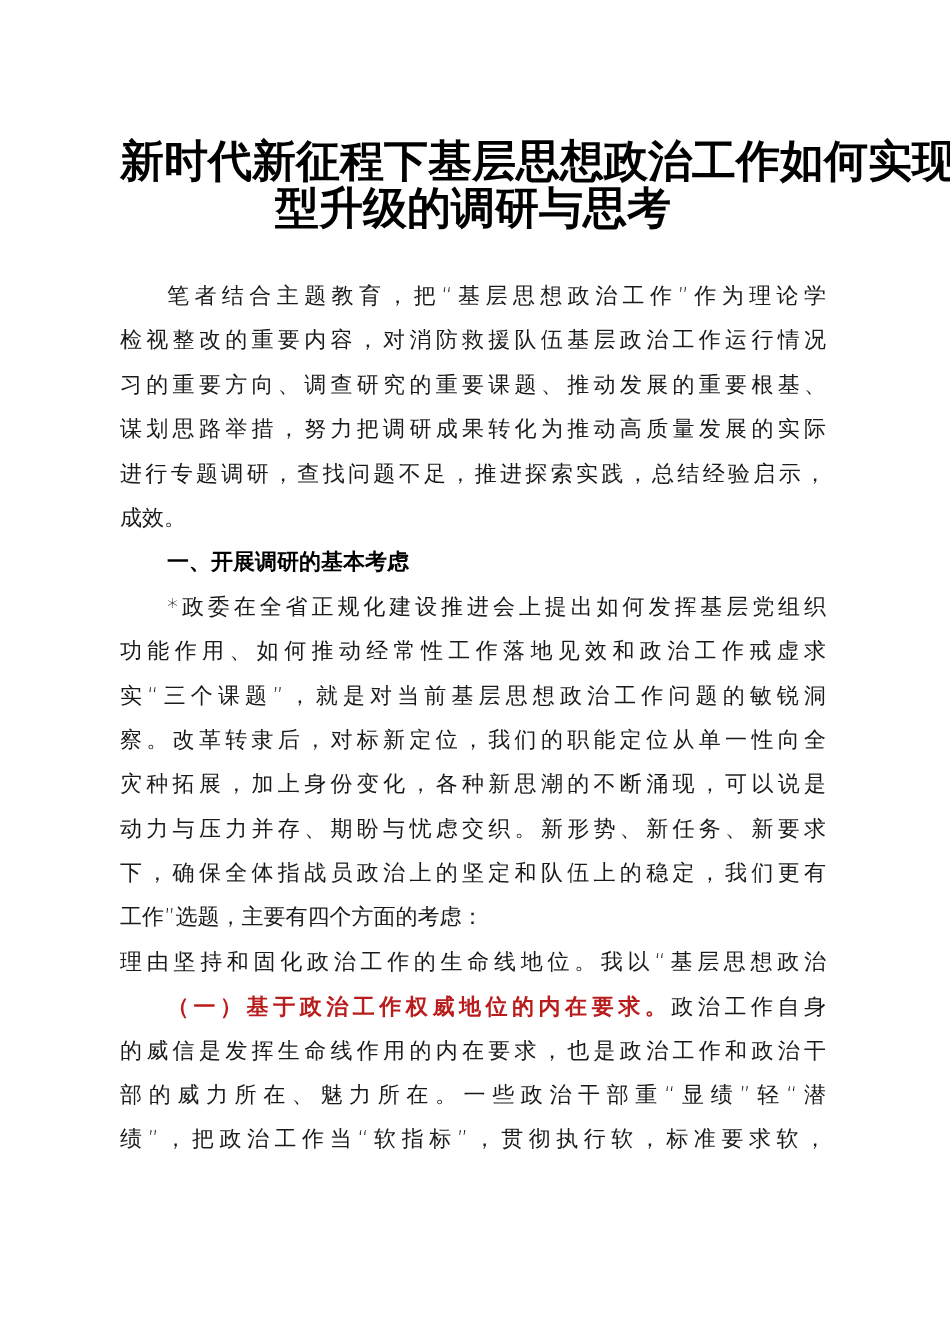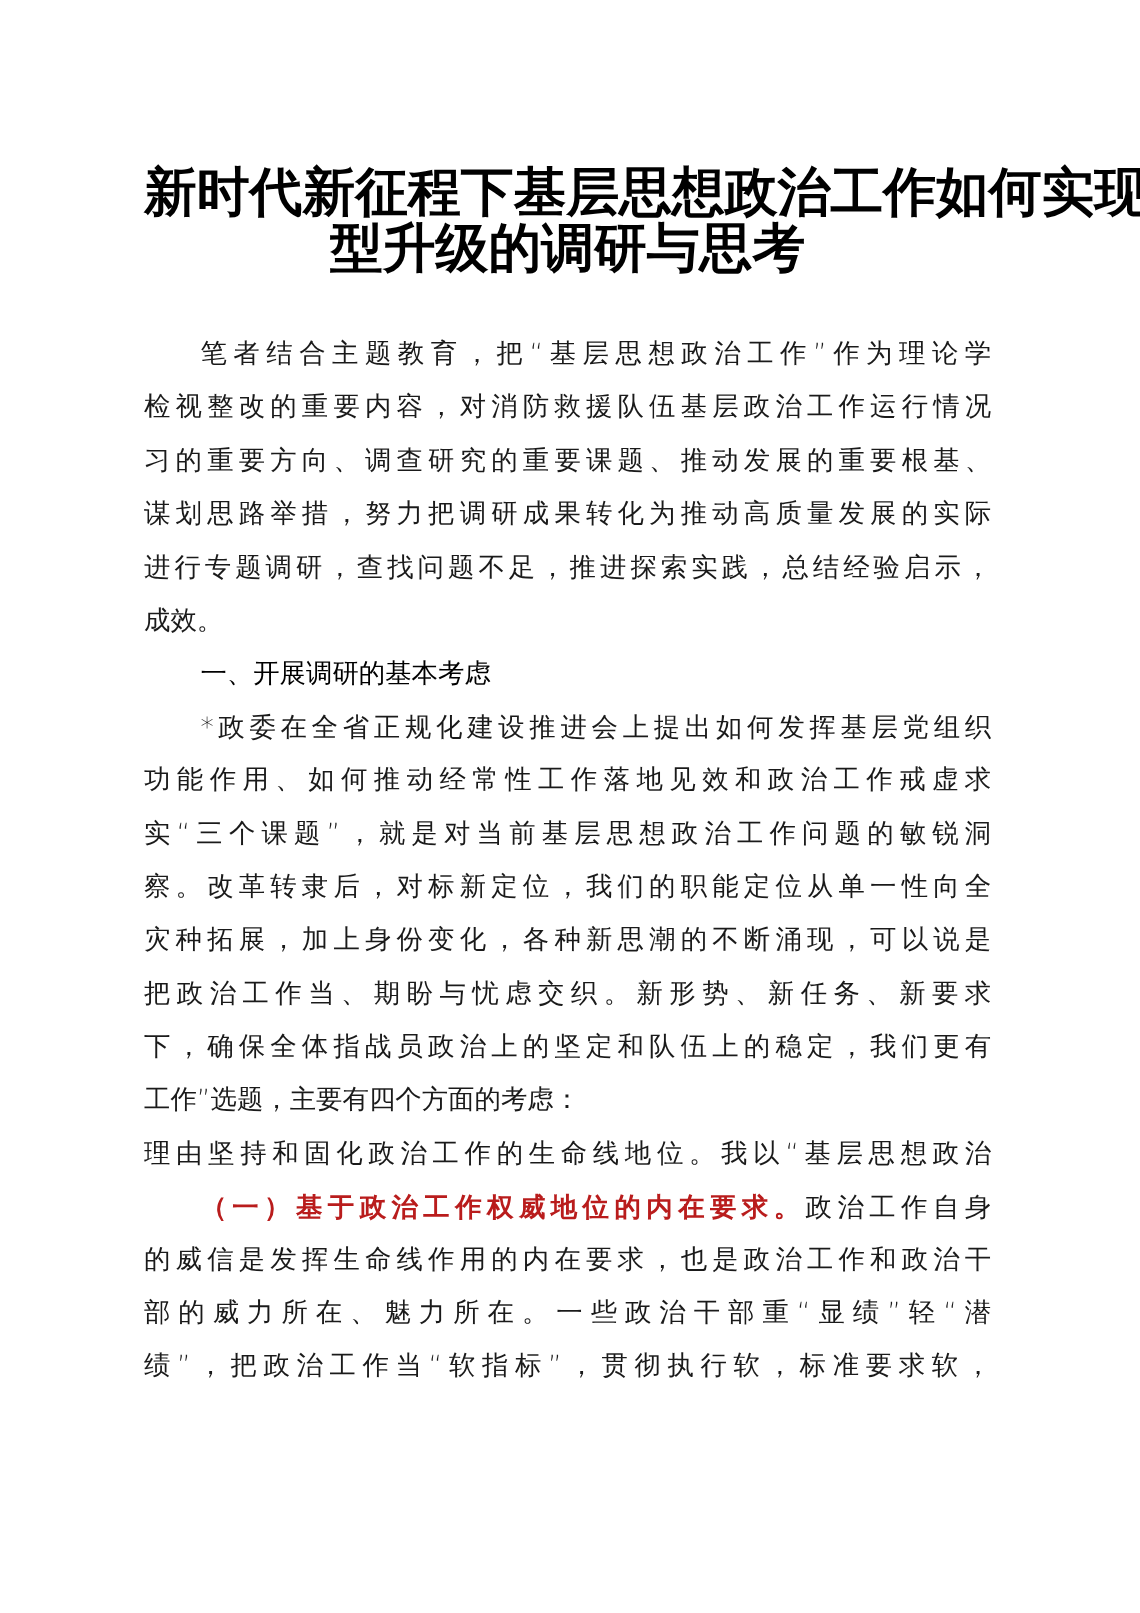--- a/index.html
+++ b/index.html
@@ -49,21 +49,21 @@
       text-align: justify;
       text-align-last: justify;
       color: #1a1a1a;
       font-family: "DejaVu Sans", "Liberation Sans", sans-serif;
       font-weight: 300;
     }
     .line.last { text-align-last: left; }
     .line.indent { padding-left: 47px; }
     .line.heading {
       font-family: "DejaVu Sans", "Liberation Sans", sans-serif;
-      font-weight: normal;
+      font-weight: bold;
       text-align-last: left;
       color: #000;
     }
     .line .bold-lead {
       font-weight: bold;
       font-family: "DejaVu Serif", "Liberation Serif", serif;
       color: #b91c1c;
     }
   </style>
 </head>
@@ -88,21 +88,21 @@
     </div>
 
     <div class="line indent heading">一、开展调研的基本考虑</div>
 
     <div>
       <div class="line indent">*政委在全省正规化建设推进会上提出如何发挥基层党组织</div>
       <div class="line">功能作用、如何推动经常性工作落地见效和政治工作戒虚求</div>
       <div class="line">实“三个课题”，就是对当前基层思想政治工作问题的敏锐洞</div>
       <div class="line">察。改革转隶后，对标新定位，我们的职能定位从单一性向全</div>
       <div class="line">灾种拓展，加上身份变化，各种新思潮的不断涌现，可以说是</div>
-      <div class="line">把政治工作当、期盼与忧虑交织。新形势、新任务、新要求</div>
+      <div class="line">动力与压力并存、期盼与忧虑交织。新形势、新任务、新要求</div>
       <div class="line">下，确保全体指战员政治上的坚定和队伍上的稳定，我们更有</div>
       <div class="line last">工作”选题，主要有四个方面的考虑：</div>
       <div class="line">理由坚持和固化政治工作的生命线地位。我以“基层思想政治</div>
     </div>
 
     <div>
       <div class="line indent"><span class="bold-lead">（一）基于政治工作权威地位的内在要求。</span><span>政治工作自身</span></div>
       <div class="line">的威信是发挥生命线作用的内在要求，也是政治工作和政治干</div>
       <div class="line">部的威力所在、魅力所在。一些政治干部重“显绩”轻“潜</div>
       <div class="line">绩”，把政治工作当“软指标”，贯彻执行软，标准要求软，</div>

